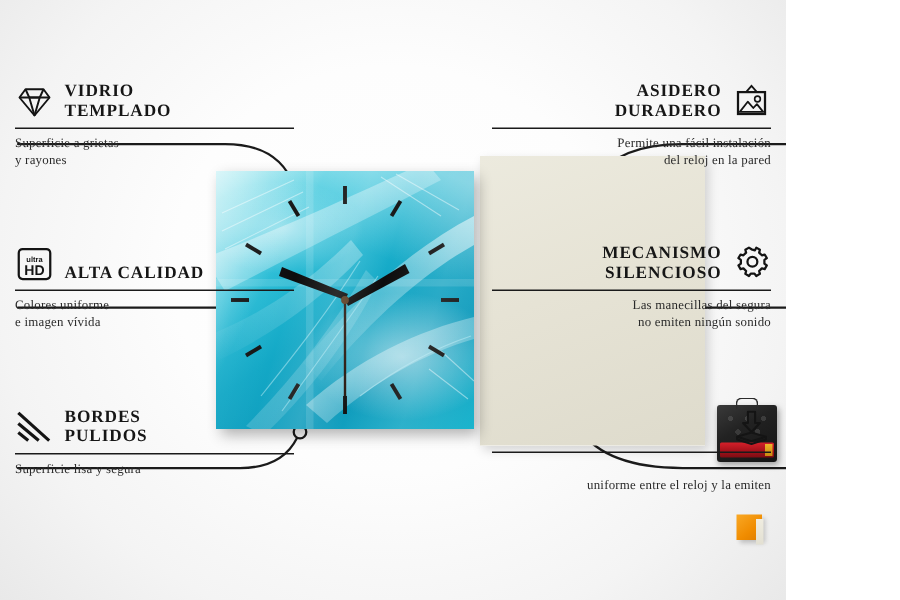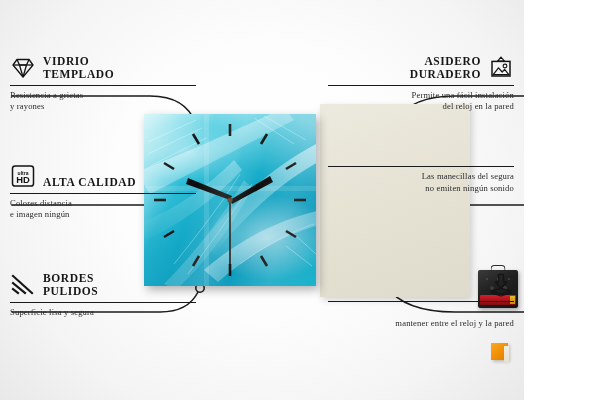--- a/index.html
+++ b/index.html
@@ -208,41 +208,41 @@
           <path d="M9.5,10 L16.5,10"></path>
         </g>
       </svg>
       <div class="ca-title">
         <span>VIDRIO</span><br>
         <span>TEMPLADO</span>
       </div>
     </div>
     <div class="ca-rule"></div>
     <div class="ca-desc">
-      <span>Resistencia a grietas</span><br>
+      <span>Superficie a grietas</span><br>
       <span>y rayones</span>
     </div>
   </div>
 
   <div class="callout left" style="top:163px;">
     <div class="ca-head">
       <svg class="ca-icon" viewBox="0 0 26 26">
         <rect x="2.5" y="3" width="21" height="20" rx="2.6" fill="none" stroke="#141414" stroke-width="1.5"></rect>
         <text x="13" y="11.6" text-anchor="middle" font-family="Liberation Sans, sans-serif" font-size="5" font-weight="700" fill="#141414">ultra</text>
         <text x="13" y="20.3" text-anchor="middle" font-family="Liberation Sans, sans-serif" font-size="9.4" font-weight="700" fill="#141414">HD</text>
       </svg>
       <div class="ca-title">
         <br>
         <span>ALTA CALIDAD</span>
       </div>
     </div>
     <div class="ca-rule"></div>
     <div class="ca-desc">
-      <span>Colores distancia</span><br>
-      <span>e imagen ningún</span>
+      <span>Colores uniforme</span><br>
+      <span>e imagen vívida</span>
     </div>
   </div>
 
   <div class="callout right" style="top:55px;">
     <div class="ca-head">
       <svg class="ca-icon" viewBox="0 0 26 26">
         <path d="M13,2.2 L9.5,6.2 L16.5,6.2 Z" fill="none" stroke="#141414" stroke-width="1.2"></path>
         <rect x="4" y="6.4" width="18" height="14.6" fill="none" stroke="#141414" stroke-width="1.5"></rect>
         <circle cx="17" cy="11" r="1.9" fill="none" stroke="#141414" stroke-width="1.1"></circle>
         <path d="M5.2,19.6 L10.5,12.8 L14.2,17 L16.6,14.4 L20.8,19.6 Z" fill="none" stroke="#141414" stroke-width="1.2" stroke-linejoin="round"></path>
@@ -273,35 +273,48 @@
         <span>PULIDOS</span>
       </div>
     </div>
     <div class="ca-rule"></div>
     <div class="ca-desc">
       <span>Superficie lisa y segura</span>
     </div>
   </div>
 
   <div class="callout right" style="top:163px;">
+    <div class="ca-head">
+      <svg class="ca-icon" viewBox="0 0 26 26">
+        <path d="M13,3.2 L15.3,3.9 L16.2,2.1 L18.6,3.5 L18.1,5.4 L19.9,7.2 L21.8,6.7 L23.2,9.1 L21.6,10.3
+                 L21.6,12.8 L23.2,14 L21.8,16.4 L19.9,15.9 L18.1,17.7 L18.6,19.6 L16.2,21 L15,19.4
+                 L12.5,19.4 L11.3,21 L8.9,19.6 L9.4,17.7 L7.6,15.9 L5.7,16.4 L4.3,14 L5.9,12.8
+                 L5.9,10.3 L4.3,9.1 L5.7,6.7 L7.6,7.2 L9.4,5.4 L8.9,3.5 L11.3,2.1 Z" fill="none" stroke="#141414" stroke-width="1.5" stroke-linejoin="round"></path>
+        <circle cx="13.6" cy="11.5" r="3.3" fill="none" stroke="#141414" stroke-width="1.5"></circle>
+      </svg>
+      <div class="ca-title">
+        <span>MECANISMO</span><br>
+        <span>SILENCIOSO</span>
+      </div>
+    </div>
     <div class="ca-rule"></div>
     <div class="ca-desc">
       <span>Las manecillas del segura</span><br>
       <span>no emiten ningún sonido</span>
     </div>
   </div>
 
   <div class="callout right" style="top:272px;">
     <div class="ca-head">
       <svg class="ca-icon" viewBox="0 0 26 26">
         <path d="M10.6,2.5 L15.4,2.5 L15.4,10 L18.6,10 L13,16 L7.4,10 L10.6,10 Z" fill="none" stroke="#141414" stroke-width="1.4" stroke-linejoin="round"></path>
         <path d="M13,16.3 L22.6,19.2 L13,22.2 L3.4,19.2 Z" fill="none" stroke="#141414" stroke-width="1.3" stroke-linejoin="round"></path>
         <path d="M3.4,19.2 L3.4,21 L13,24 L22.6,21 L22.6,19.2" fill="none" stroke="#141414" stroke-width="1.3" stroke-linejoin="round"></path>
       </svg>
     </div>
     <div class="ca-rule"></div>
     <div class="ca-desc">
       <br>
-      <span>mantener entre el reloj y la pared</span>
+      <span>uniforme entre el reloj y la emiten</span>
     </div>
   </div>
 
 </div>
 
 </body></html>

